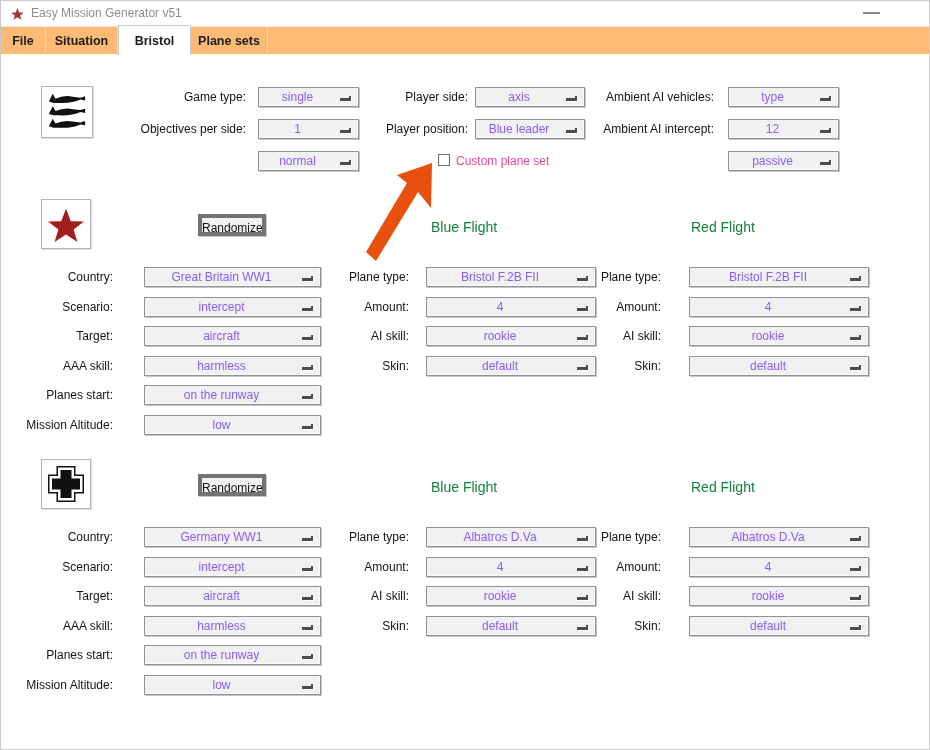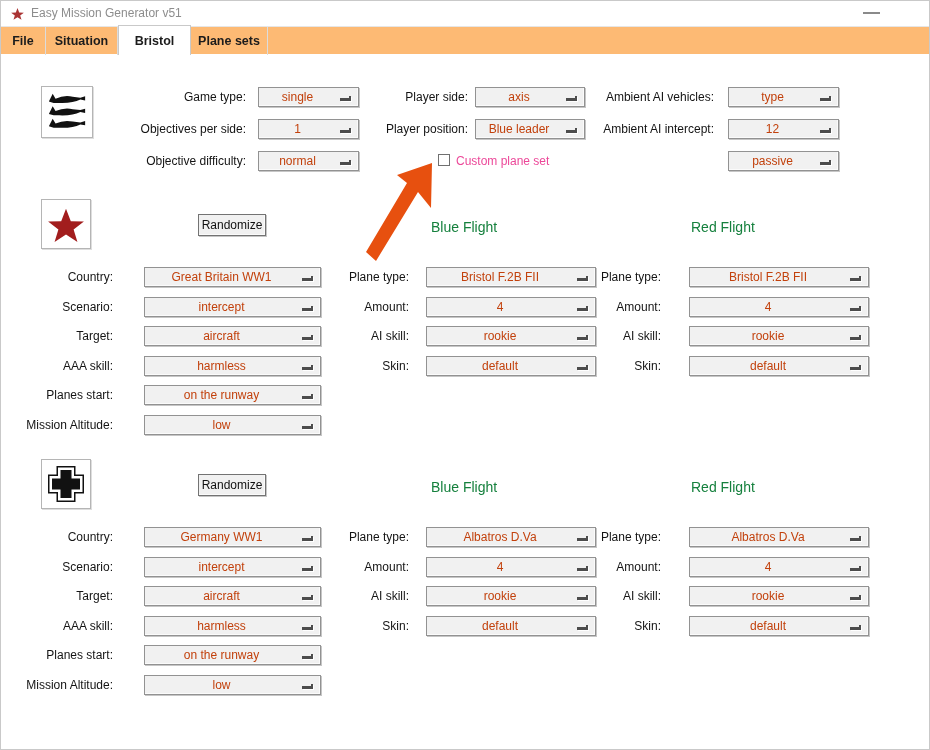--- a/index.html
+++ b/index.html
@@ -11,23 +11,23 @@
   #min-btn{position:absolute;left:862px;top:11px;width:17px;height:2px;background:#8a8a8a;}
   
   #tabstrip{position:absolute;left:0;top:25px;width:100%;height:28px;background:#fdba74;border-top:1px solid #e6e6e6;box-sizing:border-box;}
   .tab{position:absolute;top:0;height:28px;line-height:28px;text-align:center;font-size:12.5px;font-weight:bold;color:#1c1c1c;border-right:1px solid #dcdcdc;box-sizing:border-box;cursor:default;}
   .tab.active{top:-2px;height:30px;line-height:31px;background:#ffffff;border:1px solid #c9c9c9;border-bottom:none;}
   
   .lbl{position:absolute;height:20px;line-height:20px;font-size:12px;color:#141414;text-align:right;white-space:nowrap;}
   .lbl-l{position:absolute;height:20px;line-height:20px;font-size:12px;color:#ec4899;text-align:left;white-space:nowrap;}
   .hdr{position:absolute;height:20px;line-height:20px;font-size:14px;color:#15803d;text-align:left;white-space:nowrap;}
   .combo{position:absolute;height:20px;background:#f1f1f1;border:1px solid #929292;box-sizing:border-box;box-shadow:inset -1px -1px 0 #fbfbfb,1px 1px 0 #c6c6c6;cursor:default;}
-  .combo .val{position:absolute;left:4px;right:26px;top:0;height:18px;line-height:18px;font-size:12px;color:#c2410c;text-align:center;overflow:hidden;white-space:nowrap;}
+  .combo .val{position:absolute;left:4px;right:26px;top:0;height:18px;line-height:18px;font-size:12px;color:#8b5cf6;text-align:center;overflow:hidden;white-space:nowrap;}
   .glyph{position:absolute;right:7px;bottom:5px;width:11px;height:5px;border-bottom:3px solid #4c4c4c;border-right:2px solid #4c4c4c;box-shadow:1px 1px 0 #ffffff;box-sizing:border-box;}
-  .btn{position:absolute;background:#f1f1f1;border:1px solid #737373;box-sizing:border-box;box-shadow:inset -1px -1px 0 #fbfbfb,1px 1px 0 #c6c6c6;font-size:12px;color:#111;text-align:center;line-height:20px;cursor:default;}
+  .btn{position:absolute;background:#f1f1f1;border:4px solid #737373;box-sizing:border-box;box-shadow:inset -1px -1px 0 #fbfbfb,1px 1px 0 #c6c6c6;font-size:12px;color:#111;text-align:center;line-height:20px;cursor:default;}
   .icon-box{position:absolute;width:50px;height:50px;background:#ffffff;border:1px solid #b5b5b5;box-shadow:1px 1px 0 #dedede;box-sizing:border-box;}
   .icon-box svg{position:absolute;left:4px;top:4px;}
   .checkbox{position:absolute;width:12px;height:12px;background:#ffffff;border:1px solid #707070;box-sizing:border-box;cursor:default;}
   #arrow-annot{position:absolute;left:355px;top:155px;width:90px;height:115px;pointer-events:none;}
 </style>
 </head>
 <body>
 
 <div id="window">
 
@@ -61,21 +61,20 @@
   <div class="lbl" style="left:80px;top:86px;width:165px;">Game type:</div>
   <div class="combo" style="left:257px;top:86px;width:101px;">
     <span class="val">single</span>
     <span class="glyph"></span>
   </div>
   <div class="lbl" style="left:80px;top:118px;width:165px;">Objectives per side:</div>
   <div class="combo" style="left:257px;top:118px;width:101px;">
     <span class="val">1</span>
     <span class="glyph"></span>
   </div>
-  <div class="lbl" style="left:80px;top:150px;width:165px;">Objective difficulty:</div>
   <div class="combo" style="left:257px;top:150px;width:101px;">
     <span class="val">normal</span>
     <span class="glyph"></span>
   </div>
 
   <div class="lbl" style="left:330px;top:86px;width:137px;">Player side:</div>
   <div class="combo" style="left:474px;top:86px;width:110px;">
     <span class="val">axis</span>
     <span class="glyph"></span>
   </div>

